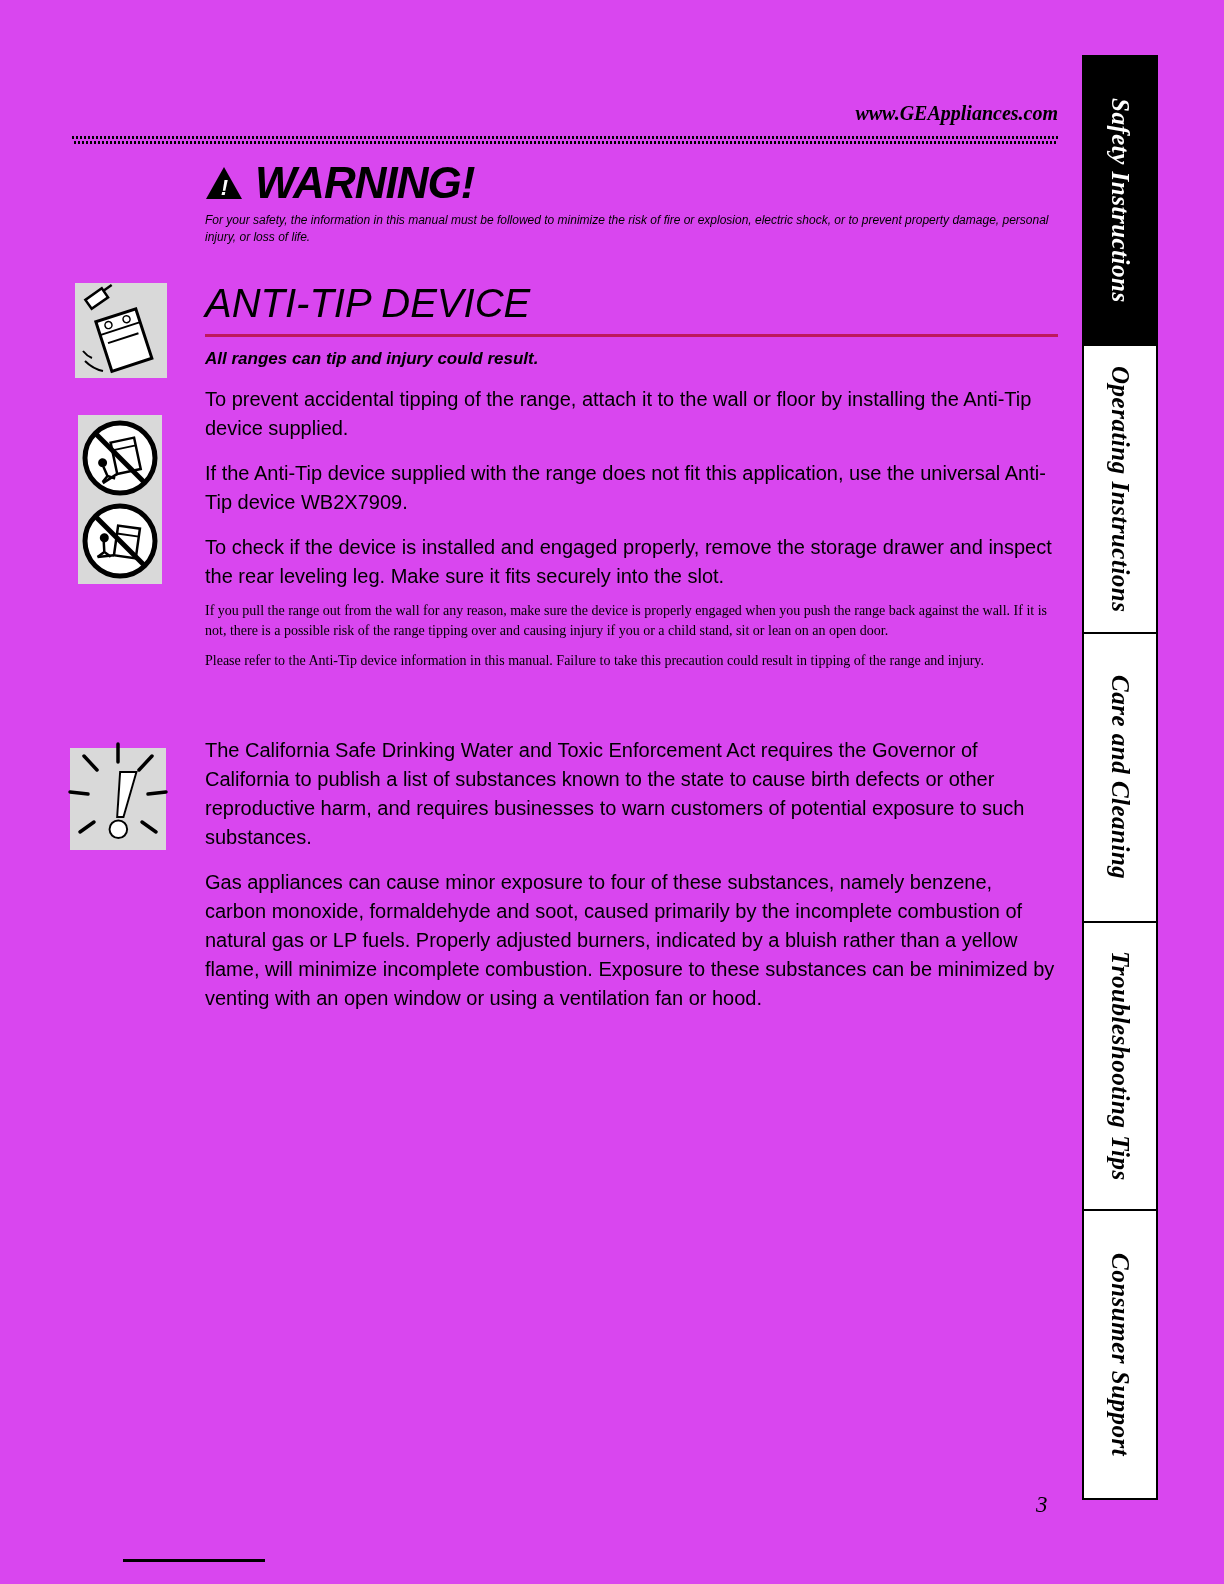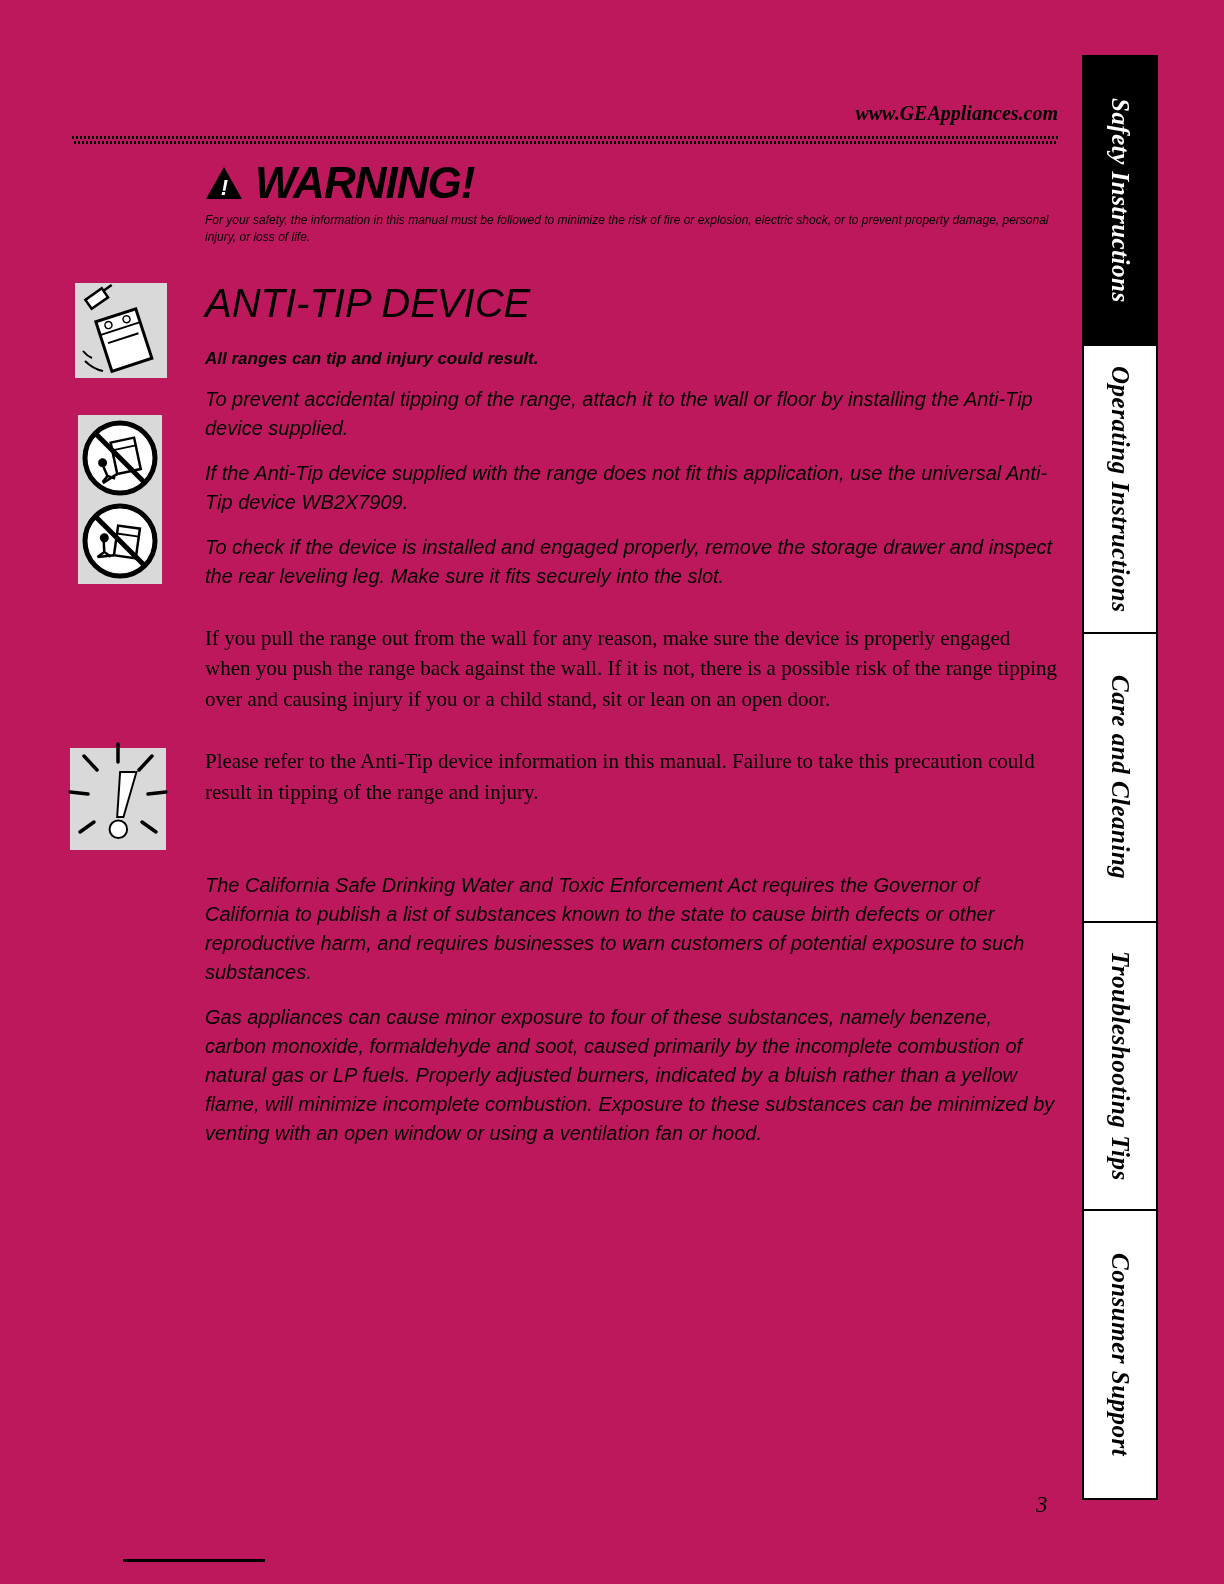--- a/index.html
+++ b/index.html
@@ -1,18 +1,18 @@
 <!DOCTYPE html>
 <html><head>
 <meta charset="utf-8">
 <style>
   * { margin:0; padding:0; box-sizing:border-box; }
   html,body { background:#ffffff; }
   .page {
-    position:relative; width:1224px; height:1584px; background:#be185d;
+    position:relative; width:1224px; height:1584px; background:#d946ef;
     font-family:"Liberation Sans", sans-serif; color:#000;
     overflow:hidden;
   }
 
   
   .url-header {
     position:absolute; top:102px; left:205px; width:853px;
     text-align:right; font-family:"Liberation Serif", serif;
     font-style:italic; font-weight:bold; font-size:20px;
   }
@@ -44,25 +44,25 @@
   .section { margin-top:34px; }
   .section-title {
     font-size:40px; font-style:italic; font-weight:normal;
     letter-spacing:0px; padding-bottom:8px;
     border-bottom:3px solid #be185d;
   }
   .subtitle {
     margin-top:12px; font-style:italic; font-weight:bold; font-size:17px;
   }
   p.italic {
-    margin-top:16px; font-style:italic; font-size:20px; line-height:1.45;
+    margin-top:16px; font-size:20px; line-height:1.45;
   }
   p.roman {
-    margin-top:32px; font-family:"Liberation Serif", serif;
-    font-size:21px; line-height:1.45;
+    margin-top:10px; font-family:"Liberation Serif", serif;
+    font-size:14px; line-height:1.45;
   }
   .notice-section { margin-top:64px; }
 
   
   .gutter-icon { position:absolute; }
 
   
   .sidebar {
     position:absolute; left:1082px; top:55px; width:76px; height:1445px;
     display:flex; flex-direction:column;

